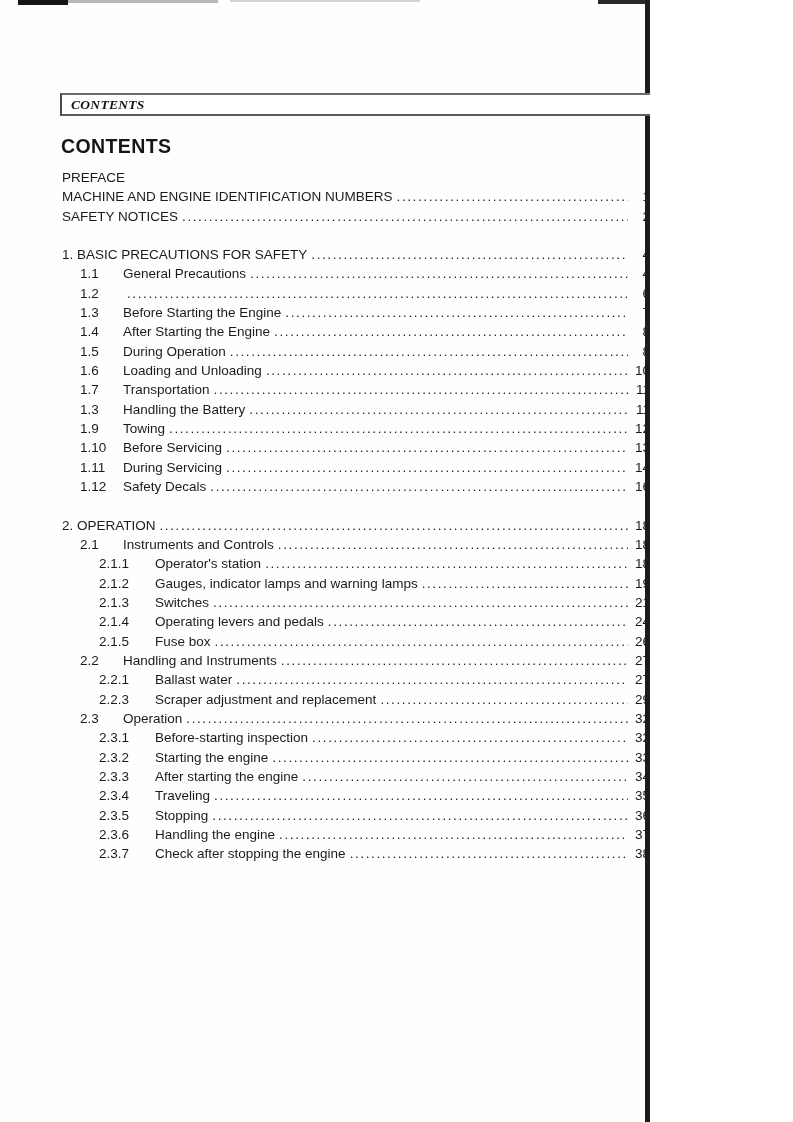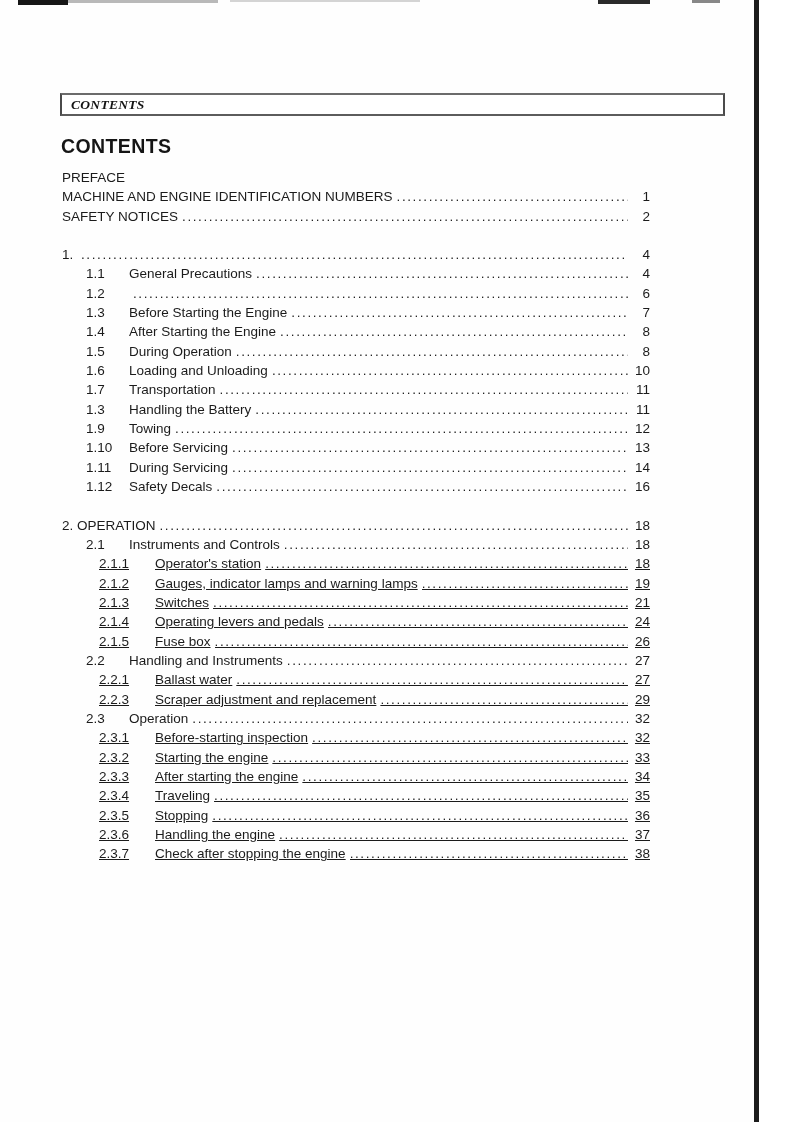--- a/index.html
+++ b/index.html
@@ -1,18 +1,18 @@
 <!DOCTYPE html>
 <html><head>
 <meta charset="utf-8">
 <style>
   html,body{margin:0;padding:0;background:#ffffff;}
   .page{
     position:relative;
-    width:759px;height:1122px;
+    width:650px;height:1122px;
     background:#fefefe;
     overflow:hidden;
     font-family:"Liberation Sans","DejaVu Sans",sans-serif;
     color:#1b1b1b;
   }
   
   .artifact{position:absolute;background:#161616;}
   .a1{left:18px;top:0;width:50px;height:5px;}
   .a2{left:68px;top:0;width:150px;height:3px;background:#8a8a8a;opacity:.6;}
   .a3{left:230px;top:0;width:190px;height:2px;background:#aaaaaa;opacity:.5;}
@@ -44,22 +44,22 @@
   .num{flex:none;white-space:nowrap;}
   .ttl{flex:none;white-space:nowrap;}
   .dots{
     flex:1 1 auto;overflow:hidden;white-space:nowrap;
     margin-left:4px;letter-spacing:1.6px;color:#222;
   }
   .dots::after{content:"..........................................................................................................................................";}
   .pg{flex:none;width:22px;text-align:right;white-space:nowrap;}
   .lv-ch .num{width:15px;}
   .lv-s1{padding-left:18px;}
-  .lv-s1 .num{width:43px;margin-left:6px;}
-  .lv-s2{padding-left:37px;text-decoration:underline;}
+  .lv-s1 .num{width:43px;}
+  .lv-s2{padding-left:37px;}
   .lv-s2 .num{width:56px;}
 </style>
 </head>
 <body>
 
 <div class="page">
   <div class="artifact a1"></div>
   <div class="artifact a2"></div>
   <div class="artifact a3"></div>
   <div class="artifact a4"></div>
@@ -89,20 +89,21 @@
         <div class="row lv-front">
 
     <span class="ttl">SAFETY NOTICES</span>
     <span class="dots"></span>
     <span class="pg">2</span>
   </div>
       </div>
       <div class="toc-section">
         <div class="row lv-ch">
     <span class="num">1.</span>
+    <span class="ttl">BASIC PRECAUTIONS FOR SAFETY</span>
     <span class="dots"></span>
     <span class="pg">4</span>
   </div>
         <div class="row lv-s1">
     <span class="num">1.1</span>
     <span class="ttl">General Precautions</span>
     <span class="dots"></span>
     <span class="pg">4</span>
   </div>
         <div class="row lv-s1">

